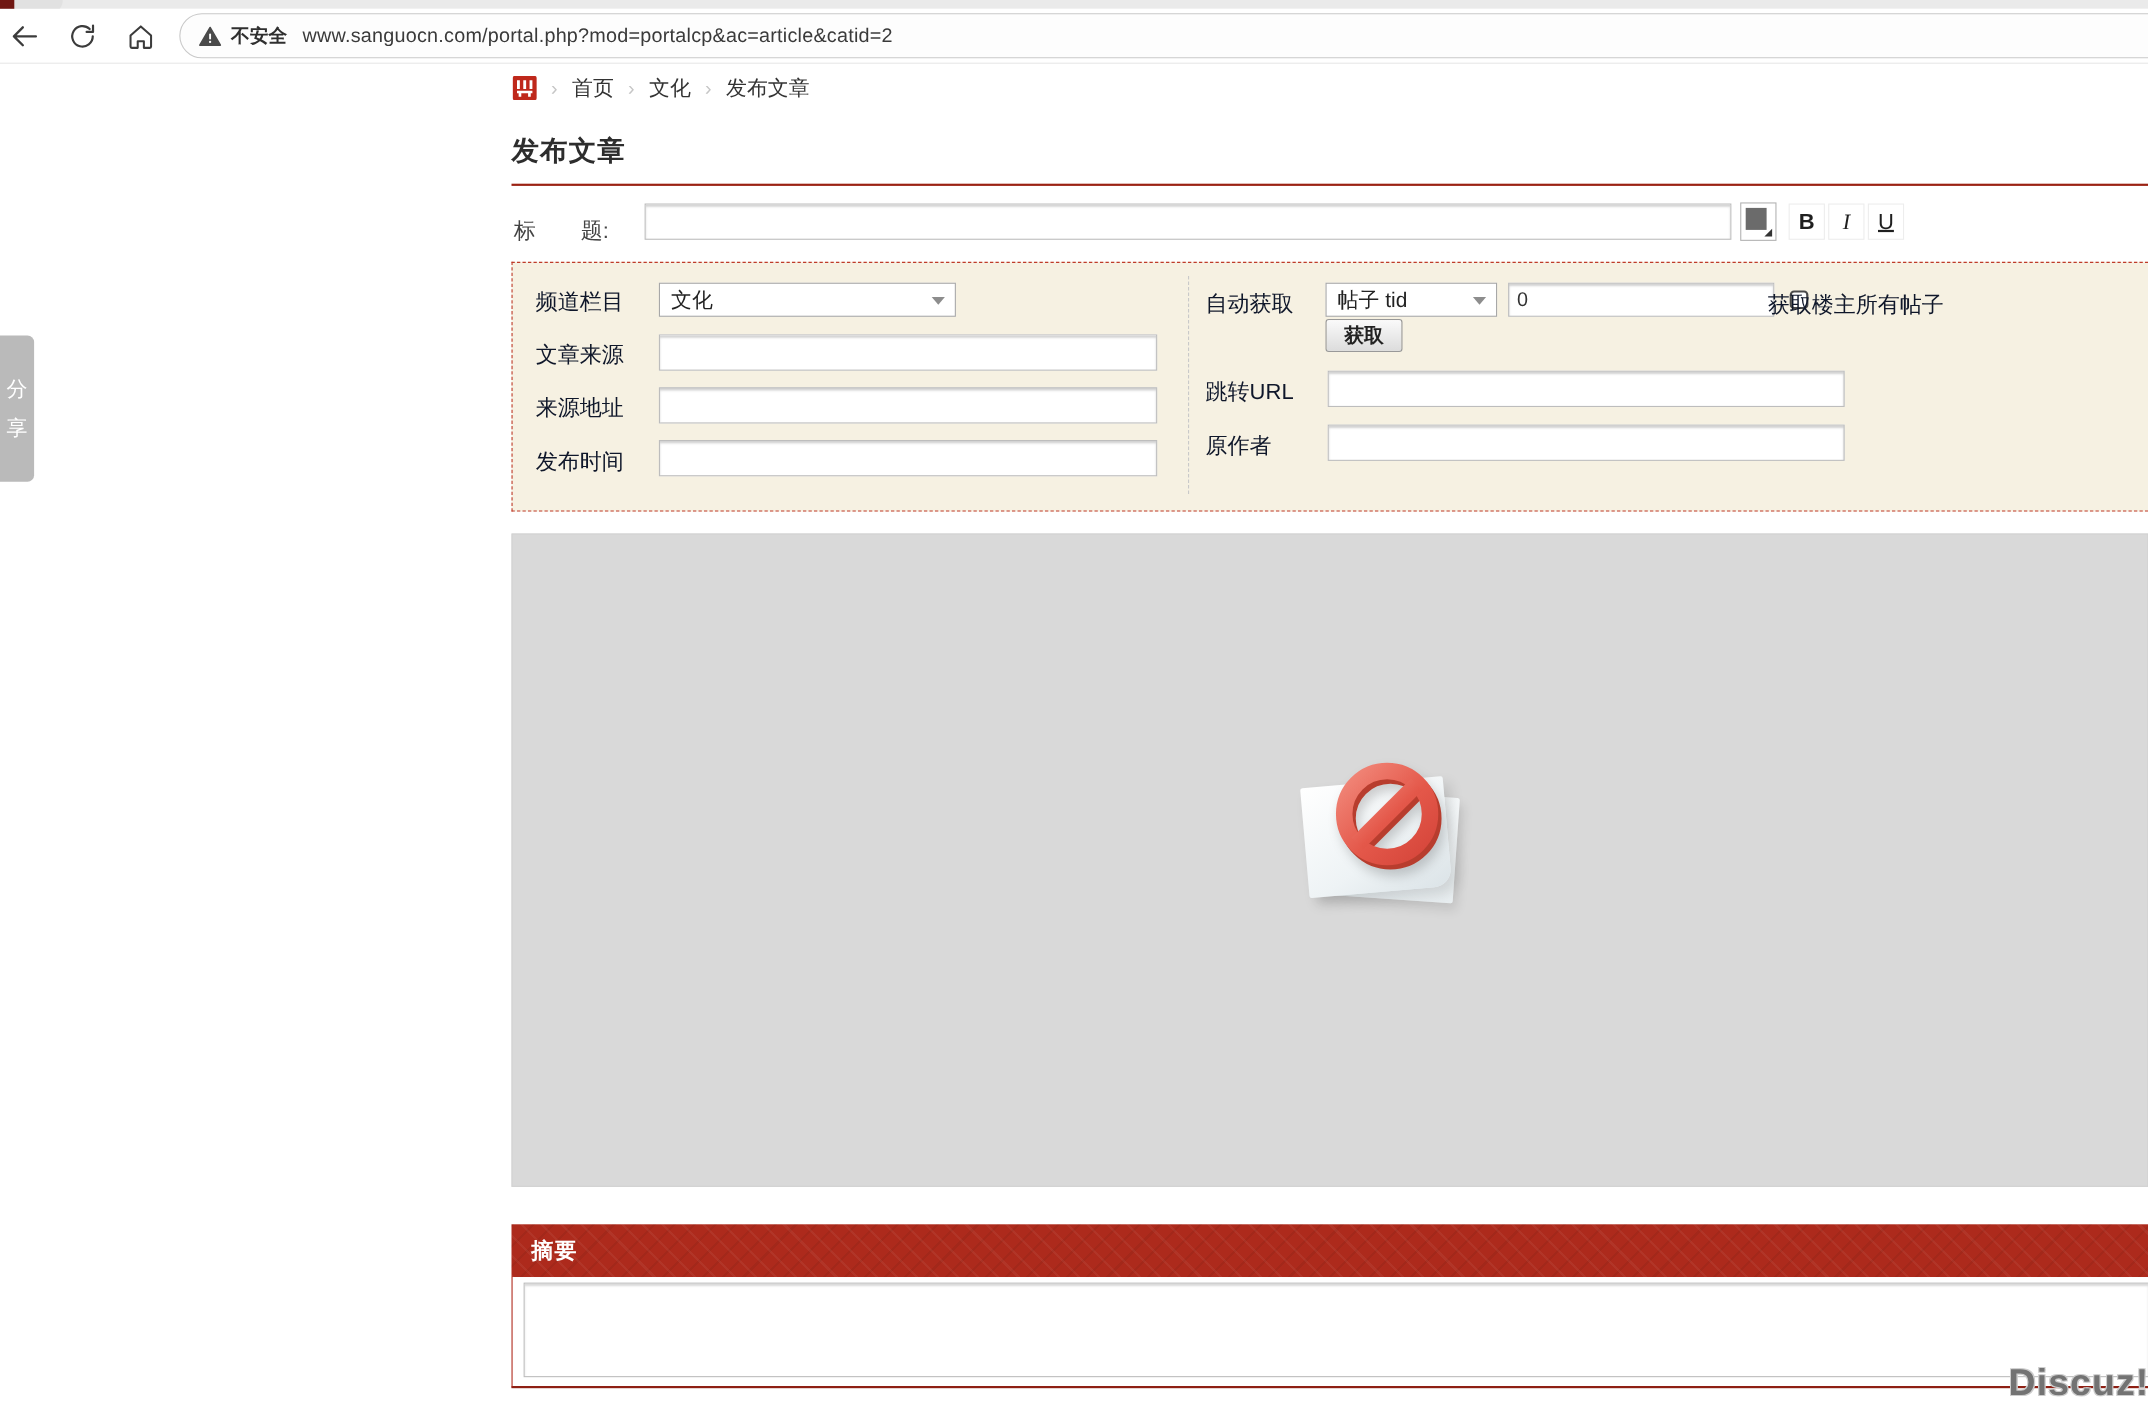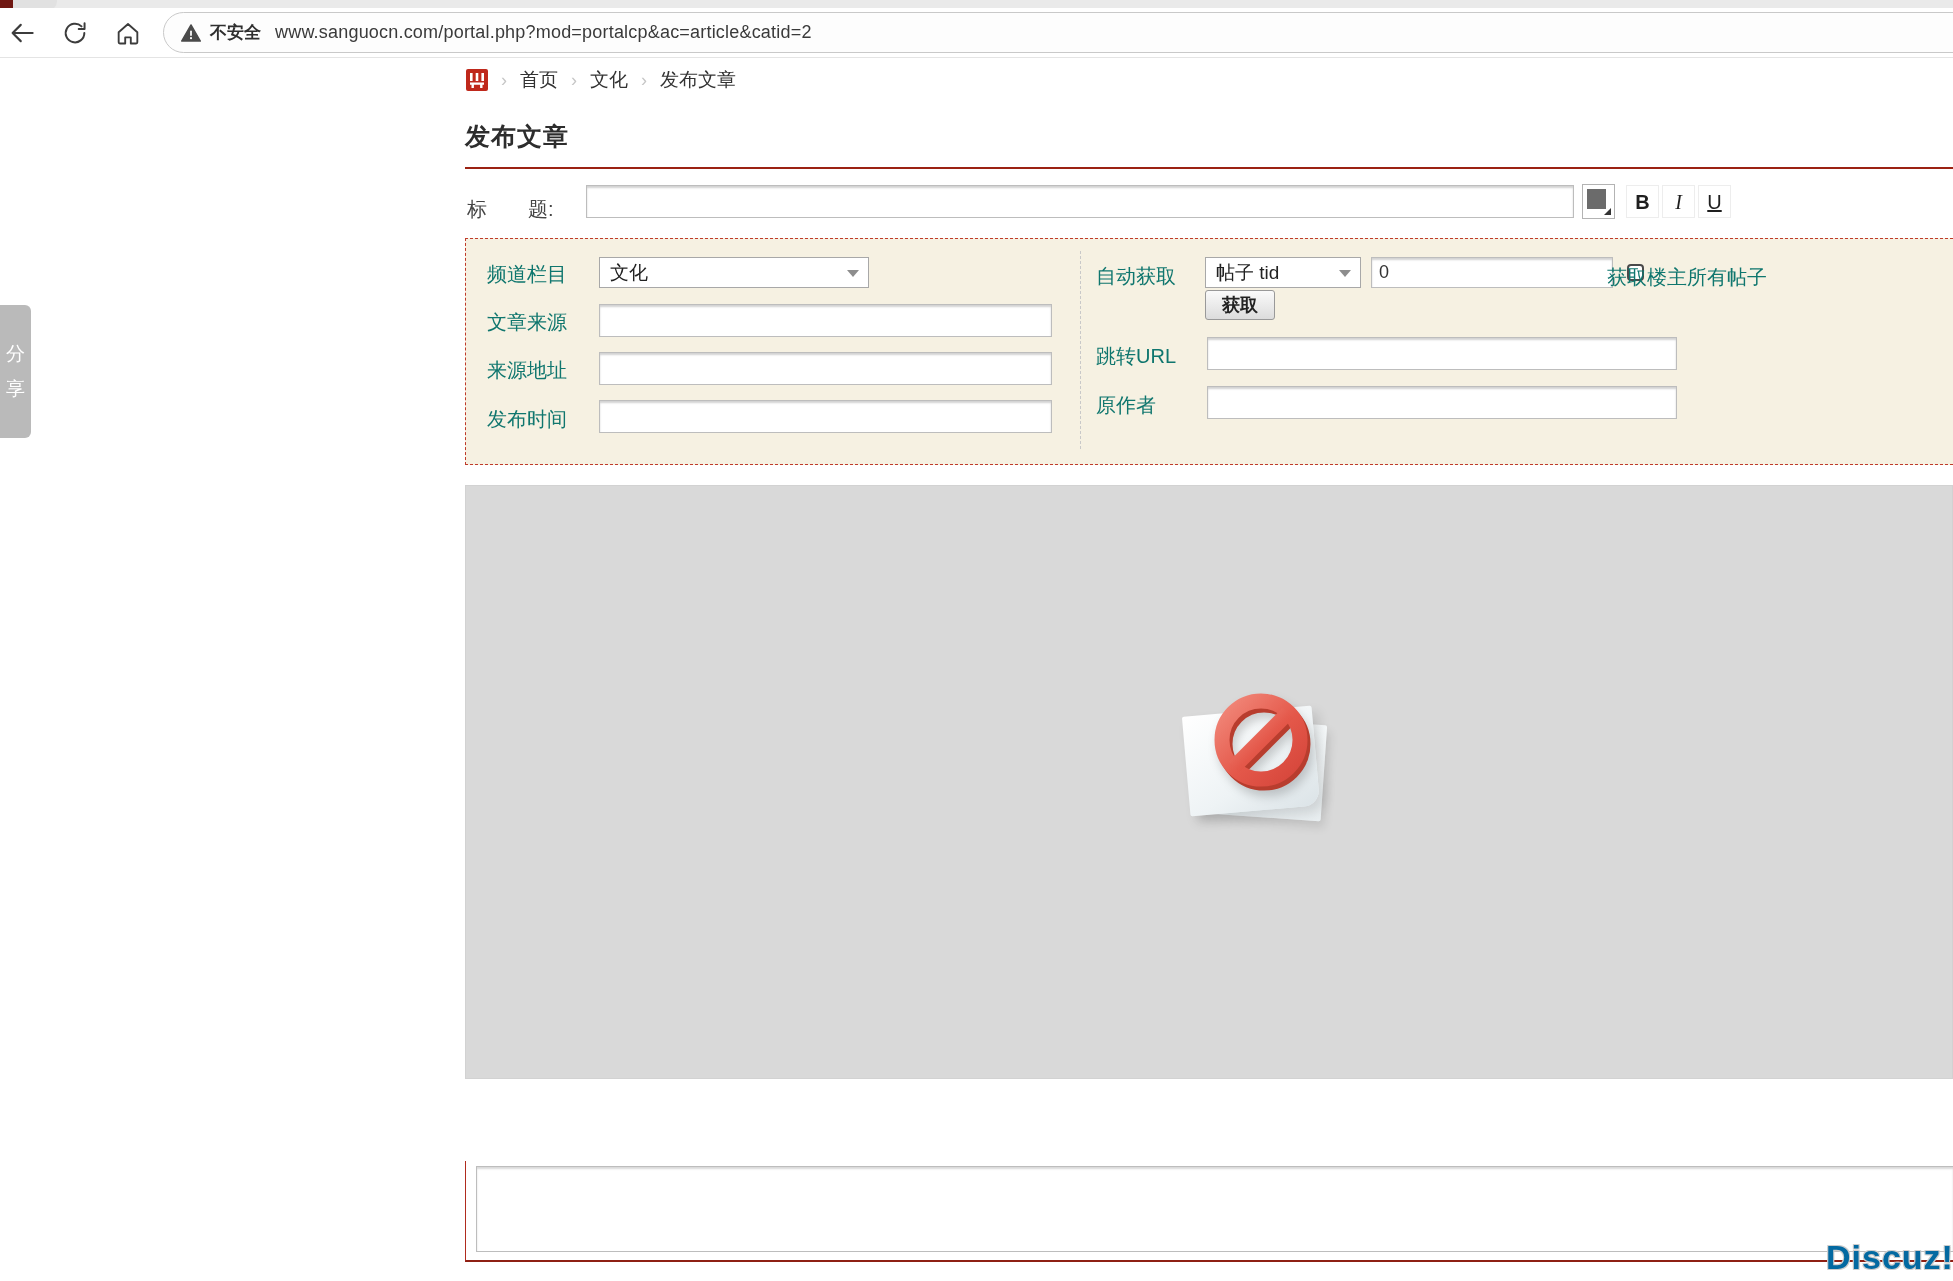--- a/index.html
+++ b/index.html
@@ -54,21 +54,21 @@
                 border-left:7px solid transparent;border-bottom:7px solid #333;}
   .fmt-btn{position:absolute;top:127px;width:33px;height:33px;background:#fff;border:1px solid #ededed;
            cursor:pointer;font-size:20px;color:#1f1f1f;padding:0;line-height:1;}
   .fmt-b{left:1626px;font-weight:800;font-family:"Liberation Sans",sans-serif;}
   .fmt-i{left:1662px;font-style:italic;font-family:"Liberation Serif","DejaVu Serif",serif;}
   .fmt-u{left:1698px;text-decoration:underline;}
 
   
   .panel{position:absolute;left:465px;top:180px;width:1488px;height:227px;background:#f6f1e2;
          border:1px dashed #bf3b2a;border-right:none;}
-  .p-label{position:absolute;font-size:20px;color:#0f766e;white-space:nowrap;}
+  .p-label{position:absolute;font-size:20px;color:#0f172a;white-space:nowrap;}
   .fake-select{position:absolute;height:31px;background:#fff;border:1px solid #a8a8a8;display:flex;
                align-items:center;padding:0 10px;font-size:19px;color:#222;cursor:pointer;}
   .sel-arrow{position:absolute;right:9px;top:12px;width:0;height:0;border-left:6px solid transparent;
              border-right:6px solid transparent;border-top:7px solid #8d8d8d;}
   .v-divider{position:absolute;left:614px;top:12px;height:198px;border-left:1px dashed #c9c9c9;}
   .fetch-btn{position:absolute;left:739px;top:51px;width:70px;height:30px;
              background:linear-gradient(#fafafa,#dcdcdc);border:1px solid #999;border-radius:3px;
              font-size:18px;font-weight:700;color:#222;cursor:pointer;padding:0;
              font-family:"Liberation Sans","DejaVu Sans",sans-serif;text-align:center;}
   .cb{position:absolute;left:1161px;top:25px;width:17px;height:17px;appearance:none;
@@ -94,21 +94,21 @@
      background-image:repeating-linear-gradient(45deg,rgba(255,255,255,.05) 0 2px,transparent 2px 13px),
                       repeating-linear-gradient(135deg,rgba(0,0,0,.06) 0 2px,transparent 2px 13px);
      display:flex;align-items:center;padding-left:18px;}
   .summary-title{color:#fff;font-size:20px;font-weight:700;letter-spacing:1px;}
   .summary-body{position:absolute;left:465px;top:1103px;width:1488px;height:101px;background:#fff;
                 border-left:1px solid #b02b1e;border-bottom:2px solid #8e2014;}
   .summary-textarea{position:absolute;left:10px;top:5px;width:1478px;height:86px;resize:none;
                     background:#fff;border:1px solid #bdbdbd;box-shadow:inset 0 2px 2px rgba(0,0,0,.15);
                     font-size:18px;font-family:"Liberation Sans","DejaVu Sans",sans-serif;}
 
-  .watermark{position:absolute;left:1826px;top:1180px;font-size:34px;font-weight:800;color:#0369a1;
+  .watermark{position:absolute;left:1826px;top:1180px;font-size:34px;font-weight:800;color:#737373;
              letter-spacing:1px;z-index:5;
              text-shadow:-1px -1px 0 #cdcdcd,1px -1px 0 #cdcdcd,-1px 1px 0 #cdcdcd,1px 1px 0 #cdcdcd;}
 </style>
 </head>
 <body>
 
 <div class="screen">
 
   <div class="tabstrip">
     <div class="tab-remnant"></div>
@@ -229,19 +229,22 @@
           <g transform="translate(3,4)">
             <circle cx="53" cy="53" r="39" fill="none" stroke="#b83d2e" stroke-width="15"></circle>
             <line x1="80" y1="26" x2="26" y2="80" stroke="#b83d2e" stroke-width="15"></line>
           </g>
           <circle cx="53" cy="53" r="39" fill="none" stroke="url(#banGrad)" stroke-width="15"></circle>
           <line x1="80" y1="26" x2="26" y2="80" stroke="url(#banGrad)" stroke-width="15"></line>
         </svg>
       </div>
     </div>
 
+    <div class="summary-header">
+      <span class="summary-title">摘要</span>
+    </div>
     <div class="summary-body">
       <textarea class="summary-textarea" style=""></textarea>
     </div>
 
     <div class="watermark">Discuz!</div>
   </div>
 </div>
 
 </body></html>

